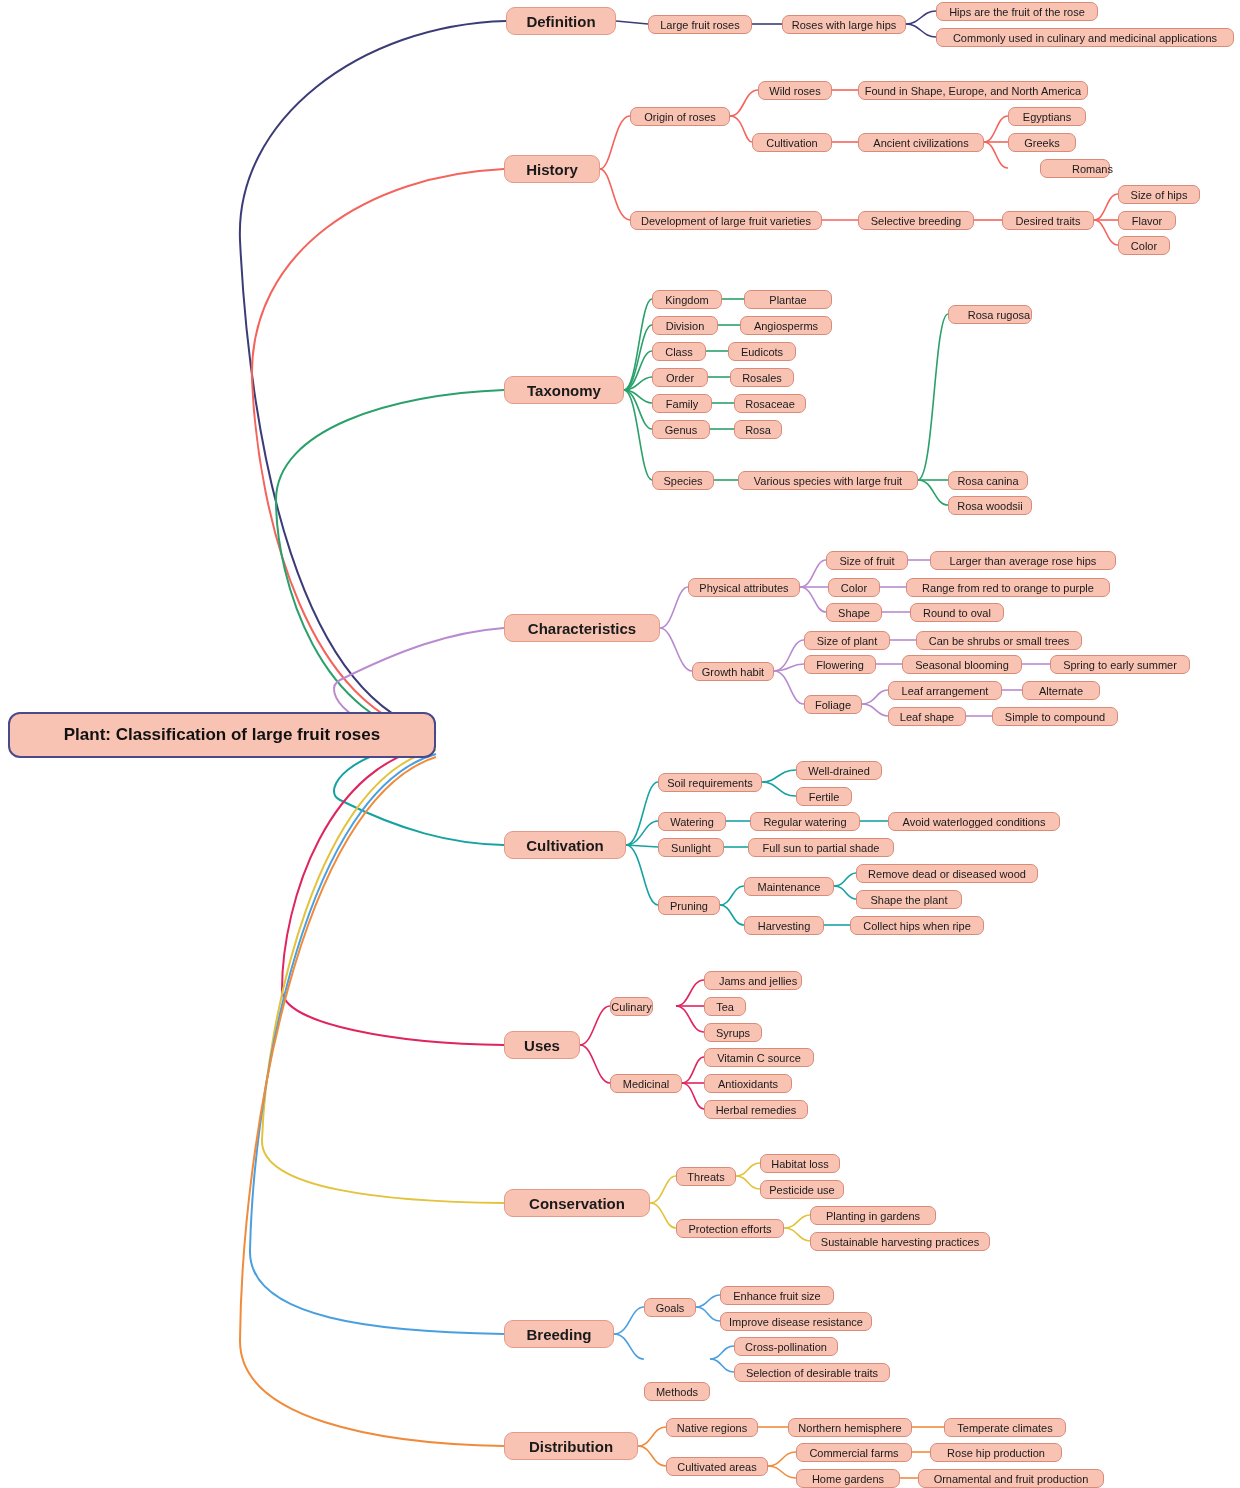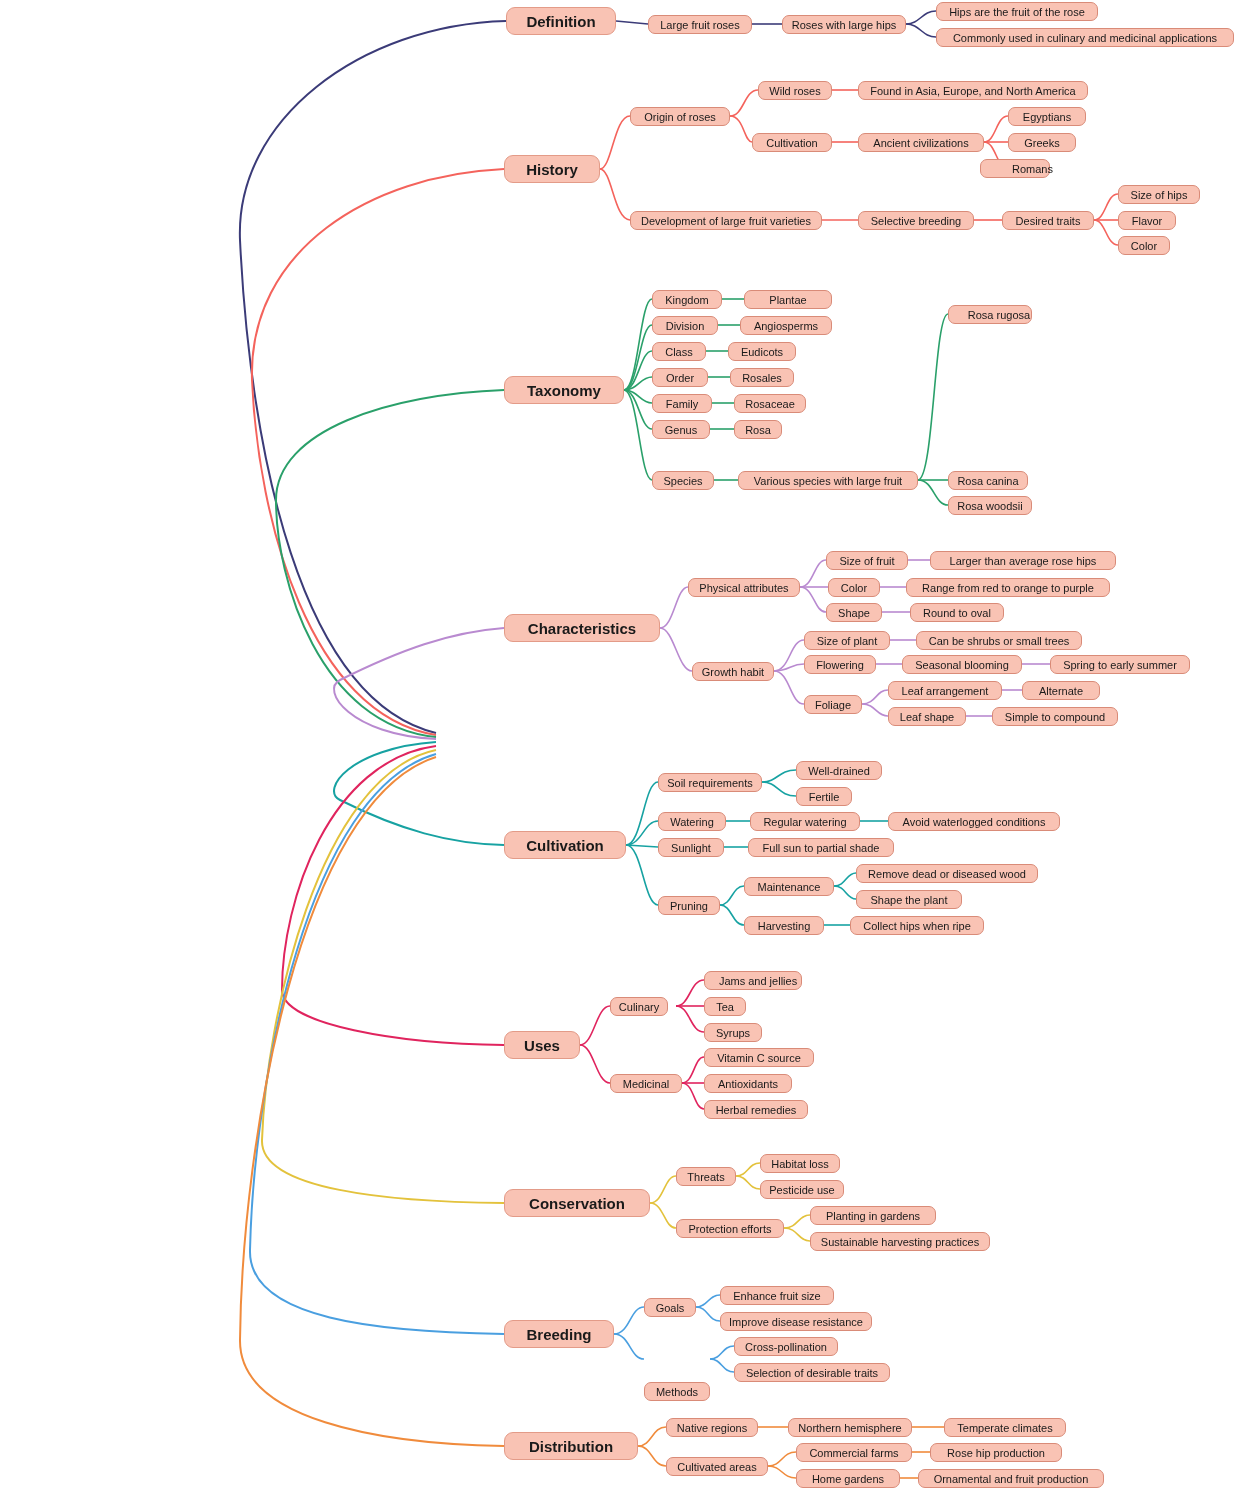--- a/index.html
+++ b/index.html
@@ -154,36 +154,37 @@
       <path d="M638 1446 C 652 1446, 652 1466, 666 1466" stroke="#f08b3c"></path>
       <path d="M758 1427 L788 1427" stroke="#f08b3c"></path>
       <path d="M912 1427 L944 1427" stroke="#f08b3c"></path>
       <path d="M768 1466 C 782 1466, 782 1452, 796 1452" stroke="#f08b3c"></path>
       <path d="M768 1466 C 782 1466, 782 1478, 796 1478" stroke="#f08b3c"></path>
       <path d="M912 1452 L930 1452" stroke="#f08b3c"></path>
       <path d="M900 1478 L918 1478" stroke="#f08b3c"></path>
     </g>
   </svg>
 
+  <div class="node root" style="left:8px;top:712px;width:428px;height:46px;">Plant: Classification of large fruit roses</div>
 
   <div class="node lvl1" style="left:506px;top:7px;width:110px;">Definition</div>
   <div class="node lvl2" style="left:648px;top:15px;width:104px;">Large fruit roses</div>
   <div class="node lvl3" style="left:782px;top:15px;width:124px;">Roses with large hips</div>
   <div class="node lvl4" style="left:936px;top:2px;width:162px;">Hips are the fruit of the rose</div>
   <div class="node lvl4" style="left:936px;top:28px;width:298px;">Commonly used in culinary and medicinal applications</div>
 
   <div class="node lvl1" style="left:504px;top:155px;width:96px;">History</div>
   <div class="node lvl2" style="left:630px;top:107px;width:100px;">Origin of roses</div>
   <div class="node lvl3" style="left:758px;top:81px;width:74px;">Wild roses</div>
-  <div class="node lvl4" style="left:858px;top:81px;width:230px;">Found in Asia, Europe, and North America</div>
+  <div class="node lvl4" style="left:858px;top:81px;width:230px;">Found in Shape, Europe, and North America</div>
   <div class="node lvl3" style="left:752px;top:133px;width:80px;">Cultivation</div>
   <div class="node lvl4" style="left:858px;top:133px;width:126px;">Ancient civilizations</div>
   <div class="node lvl4" style="left:1008px;top:107px;width:78px;">Egyptians</div>
   <div class="node lvl4" style="left:1008px;top:133px;width:68px;">Greeks</div>
-  <div class="node lvl4" style="left:980px;top:159px;width:70px;padding-left:44px;">Romans</div>
+  <div class="node lvl4" style="left:1040px;top:159px;width:70px;padding-left:44px;">Romans</div>
   <div class="node lvl2" style="left:630px;top:211px;width:192px;">Development of large fruit varieties</div>
   <div class="node lvl3" style="left:858px;top:211px;width:116px;">Selective breeding</div>
   <div class="node lvl4" style="left:1002px;top:211px;width:92px;">Desired traits</div>
   <div class="node lvl4" style="left:1118px;top:185px;width:82px;">Size of hips</div>
   <div class="node lvl4" style="left:1118px;top:211px;width:58px;">Flavor</div>
   <div class="node lvl4" style="left:1118px;top:236px;width:52px;">Color</div>
 
   <div class="node lvl1" style="left:504px;top:376px;width:120px;">Taxonomy</div>
   <div class="node lvl2" style="left:652px;top:290px;width:70px;">Kingdom</div>
   <div class="node lvl3" style="left:744px;top:290px;width:88px;">Plantae</div>
@@ -233,21 +234,21 @@
   <div class="node lvl2" style="left:658px;top:838px;width:66px;">Sunlight</div>
   <div class="node lvl3" style="left:748px;top:838px;width:146px;">Full sun to partial shade</div>
   <div class="node lvl2" style="left:658px;top:896px;width:62px;">Pruning</div>
   <div class="node lvl3" style="left:744px;top:877px;width:90px;">Maintenance</div>
   <div class="node lvl4" style="left:856px;top:864px;width:182px;">Remove dead or diseased wood</div>
   <div class="node lvl4" style="left:856px;top:890px;width:106px;">Shape the plant</div>
   <div class="node lvl3" style="left:744px;top:916px;width:80px;">Harvesting</div>
   <div class="node lvl4" style="left:850px;top:916px;width:134px;">Collect hips when ripe</div>
 
   <div class="node lvl1" style="left:504px;top:1031px;width:76px;">Uses</div>
-  <div class="node lvl2" style="left:610px;top:997px;width:58px;">Culinary</div>
+  <div class="node lvl2" style="left:610px;top:997px;width:43px;">Culinary</div>
   <div class="node lvl3" style="left:704px;top:971px;width:98px;padding-left:19px;">Jams and jellies</div>
   <div class="node lvl3" style="left:704px;top:997px;width:42px;">Tea</div>
   <div class="node lvl3" style="left:704px;top:1023px;width:58px;">Syrups</div>
   <div class="node lvl2" style="left:610px;top:1074px;width:72px;">Medicinal</div>
   <div class="node lvl3" style="left:704px;top:1048px;width:110px;">Vitamin C source</div>
   <div class="node lvl3" style="left:704px;top:1074px;width:88px;text-align:center;">Antioxidants</div>
   <div class="node lvl3" style="left:704px;top:1100px;width:104px;">Herbal remedies</div>
 
   <div class="node lvl1" style="left:504px;top:1189px;width:146px;">Conservation</div>
   <div class="node lvl2" style="left:676px;top:1167px;width:60px;">Threats</div>

